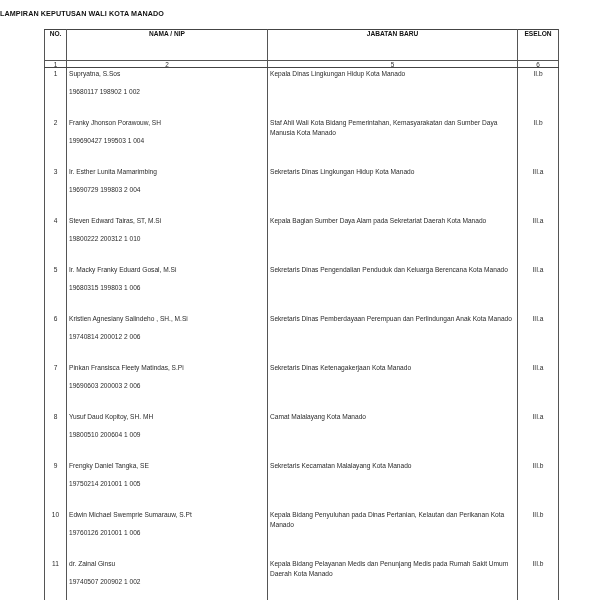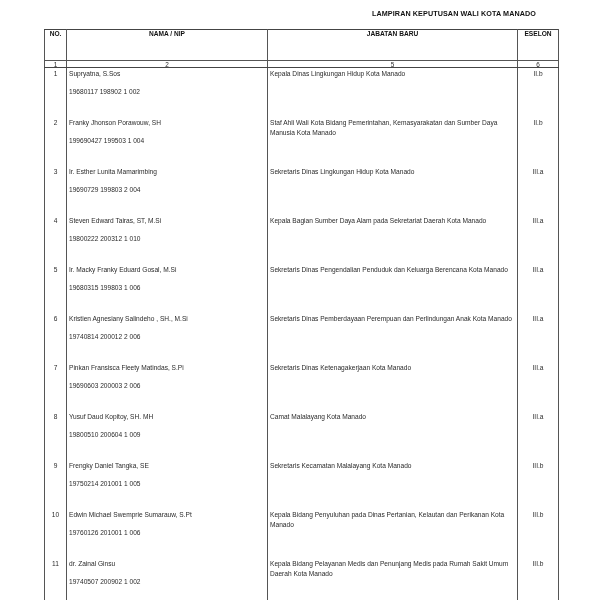--- a/index.html
+++ b/index.html
@@ -1,21 +1,21 @@
 <!DOCTYPE html>
 <html><head>
 <meta charset="utf-8">
 <style>
   html, body { margin: 0; padding: 0; background: #ffffff; }
   body {
     width: 600px; height: 600px; position: relative; overflow: hidden;
     font-family: "Liberation Sans", sans-serif; color: #222;
   }
   .doc-title {
-    position: absolute; top: 9px; left: 0; width: 536px; text-align: right;
+    position: absolute; top: 9px; left: 0; width: 536px; text-align: left;
     font-size: 7.2px; font-weight: bold; letter-spacing: 0.1px; color: #111;
   }
   table.lampiran {
     position: absolute; top: 29px; left: 44px;
     width: 514px; border-collapse: collapse; table-layout: fixed;
     font-size: 6.6px; color: #2a2a2a;
   }
   table.lampiran col.c-no { width: 22px; }
   table.lampiran col.c-nama { width: 201px; }
   table.lampiran col.c-jab { width: 250px; }

